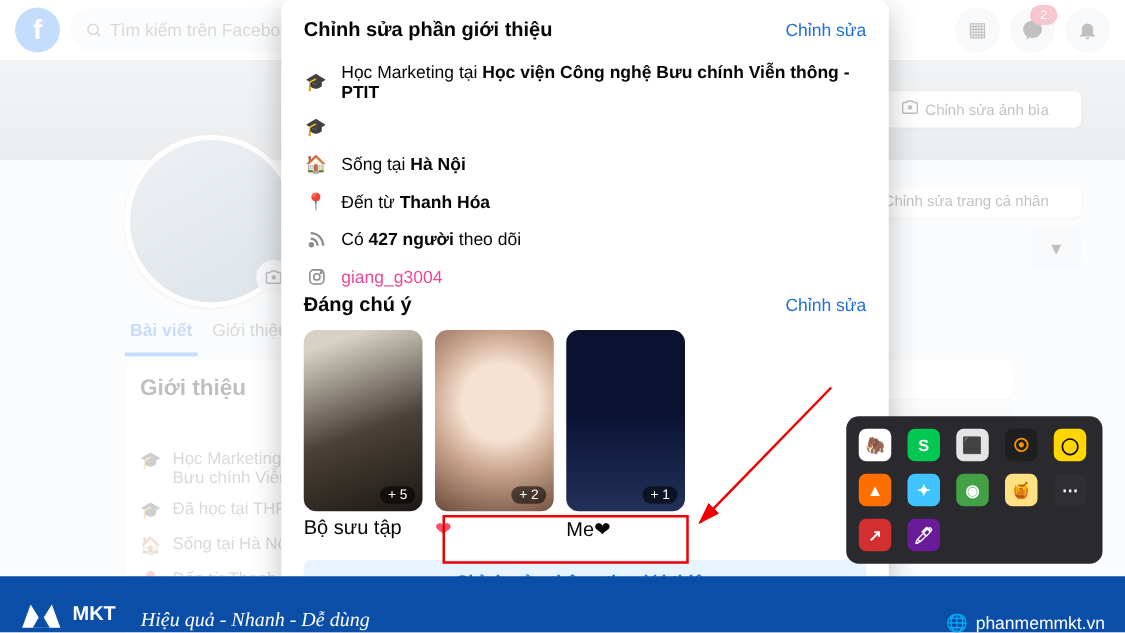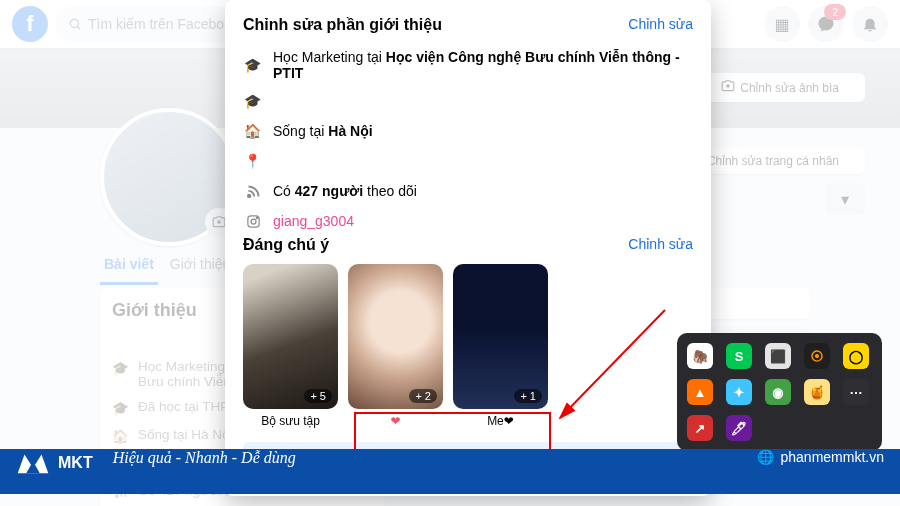--- a/index.html
+++ b/index.html
@@ -41,31 +41,31 @@
 .m-line{display:flex;align-items:center;gap:10px;padding:5px 0;color:#050505;font-size:14px}
 .m-line .ic{width:20px;height:20px;flex:0 0 20px;display:flex;align-items:center;justify-content:center;color:#8a8d91}
 .m-line b{font-weight:600}
 .hl-row{display:flex;gap:10px;margin-top:4px}
 .hl{width:95px}
 .hl-img{width:95px;height:145px;border-radius:10px;background:#333;position:relative;overflow:hidden}
 .hl1{background:linear-gradient(160deg,#d8d2c6 10%,#4a4138 55%,#1c1814)}
 .hl2{background:radial-gradient(circle at 55% 40%,#f6e2d2 30%,#c9a58e 55%,#6b4a3a)}
 .hl3{background:linear-gradient(#0a1230 45%,#101a3d 60%,#223158)}
 .count-badge{position:absolute;right:6px;bottom:6px;background:rgba(0,0,0,.55);color:#fff;font-size:11px;padding:1px 6px;border-radius:9px}
-.hl-cap{text-align:center;font-size:12px;padding-top:5px;color:#050505}
+.hl-cap{font-size:16px;padding-top:5px;color:#050505}
 .edit-about{display:block;width:100%;background:#e7f3ff;color:#1877f2;font-weight:600;text-align:center;padding:10px 0;border-radius:6px;margin-top:14px;font-size:14.5px}
 .red-box{position:absolute;border:2px solid #e00;pointer-events:none;z-index:6;left:354px;top:412px;width:193px;height:35px}
 .arrow{position:absolute;z-index:6;left:550px;top:300px;pointer-events:none}
 
 
 .tray{position:absolute;right:18px;bottom:55px;width:185px;background:#2a2a2e;border-radius:10px;padding:10px;z-index:7;display:grid;grid-template-columns:repeat(5,1fr);gap:10px}
 .tray .ti{width:26px;height:26px;border-radius:6px;display:flex;align-items:center;justify-content:center;font-size:13px;font-weight:bold;color:#fff}
 
 
-.footer{position:absolute;left:0;right:0;bottom:12px;height:45px;background:#0a4ea8;display:flex;align-items:flex-start;color:#fff;padding:0 16px;z-index:8;font-size:16px}
+.footer{position:absolute;left:0;right:0;bottom:0;height:45px;background:#0a4ea8;display:flex;align-items:flex-end;color:#fff;padding:0 16px;z-index:8;font-size:16px}
 .footer .mkt{display:flex;align-items:center;gap:8px;margin-right:20px}
 .footer .slogan{font-family:Liberation Serif, serif;font-style:italic}
 .footer .site{margin-left:auto;display:flex;align-items:center;gap:6px;font-size:14px}
 .mkt-logo{width:34px;height:28px}
 </style>
 </head>
 <body>
 
 <div class="profile-bg">
   <div class="cover">
@@ -184,20 +184,21 @@
   </div>
   <div class="m-line">
     <span class="ic">🎓</span>
   </div>
   <div class="m-line">
     <span class="ic">🏠</span>
     <span><span>Sống tại </span><b>Hà Nội</b></span>
   </div>
   <div class="m-line">
     <span class="ic">📍</span>
+    <span><span>Đến từ </span><b>Thanh Hóa</b></span>
   </div>
   <div class="m-line">
     <span class="ic">
         <svg width="15" height="15" viewBox="0 0 24 24" fill="none" stroke="currentColor" stroke-width="3">
           <path d="M4 11a9 9 0 019 9M4 4a16 16 0 0116 16"></path>
           <circle cx="5" cy="19" r="2" fill="currentColor"></circle>
         </svg>
       </span>
     <span><span>Có </span><b>427 người</b><span> theo dõi</span></span>
   </div>

